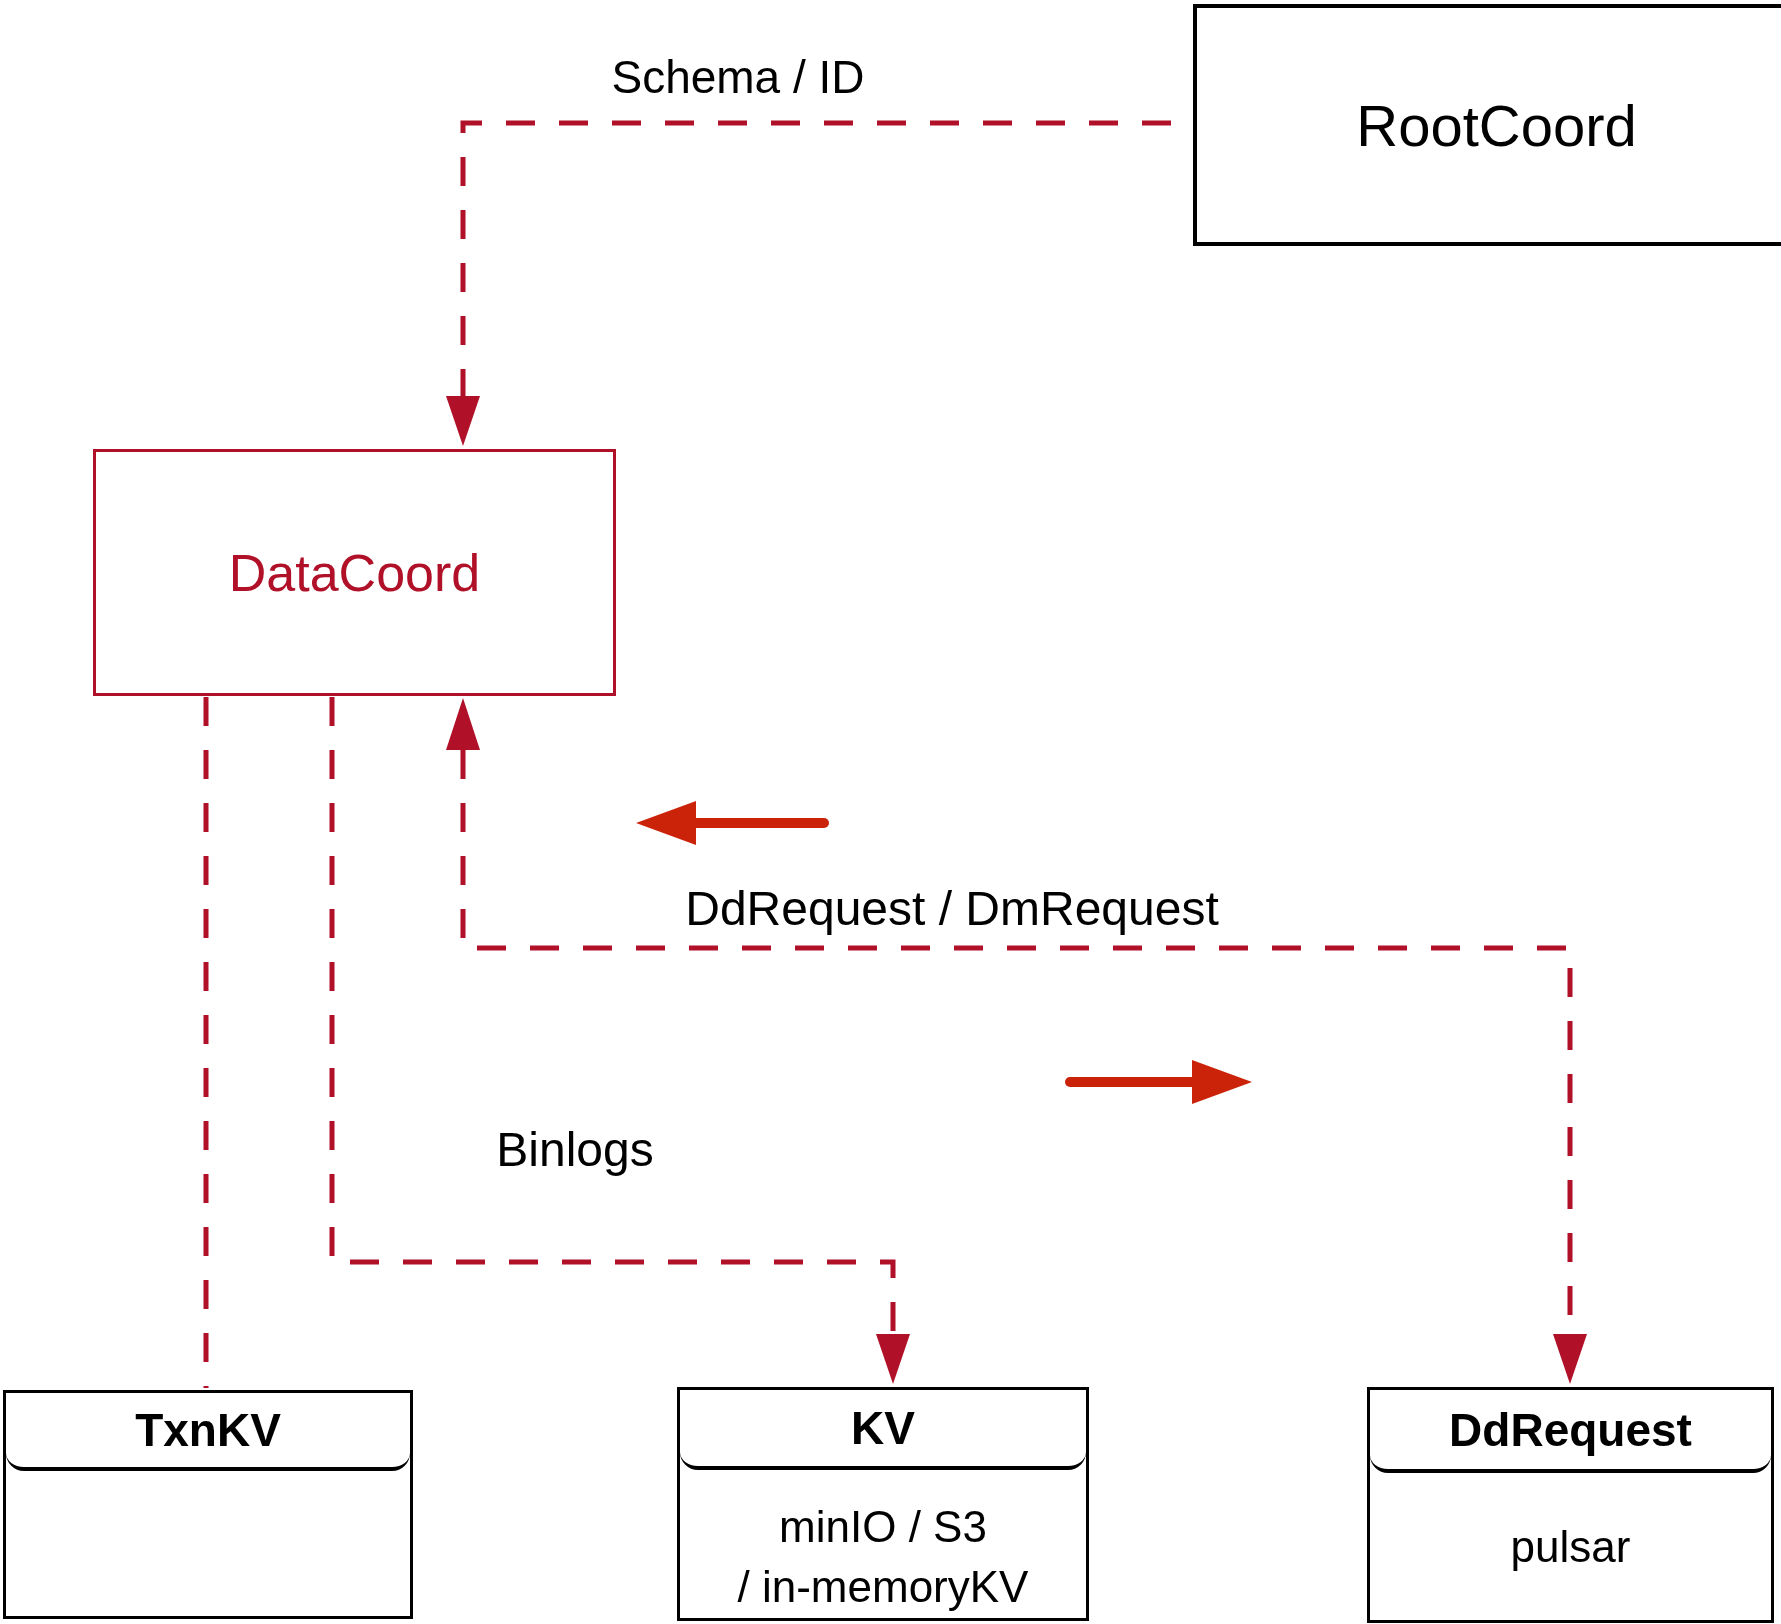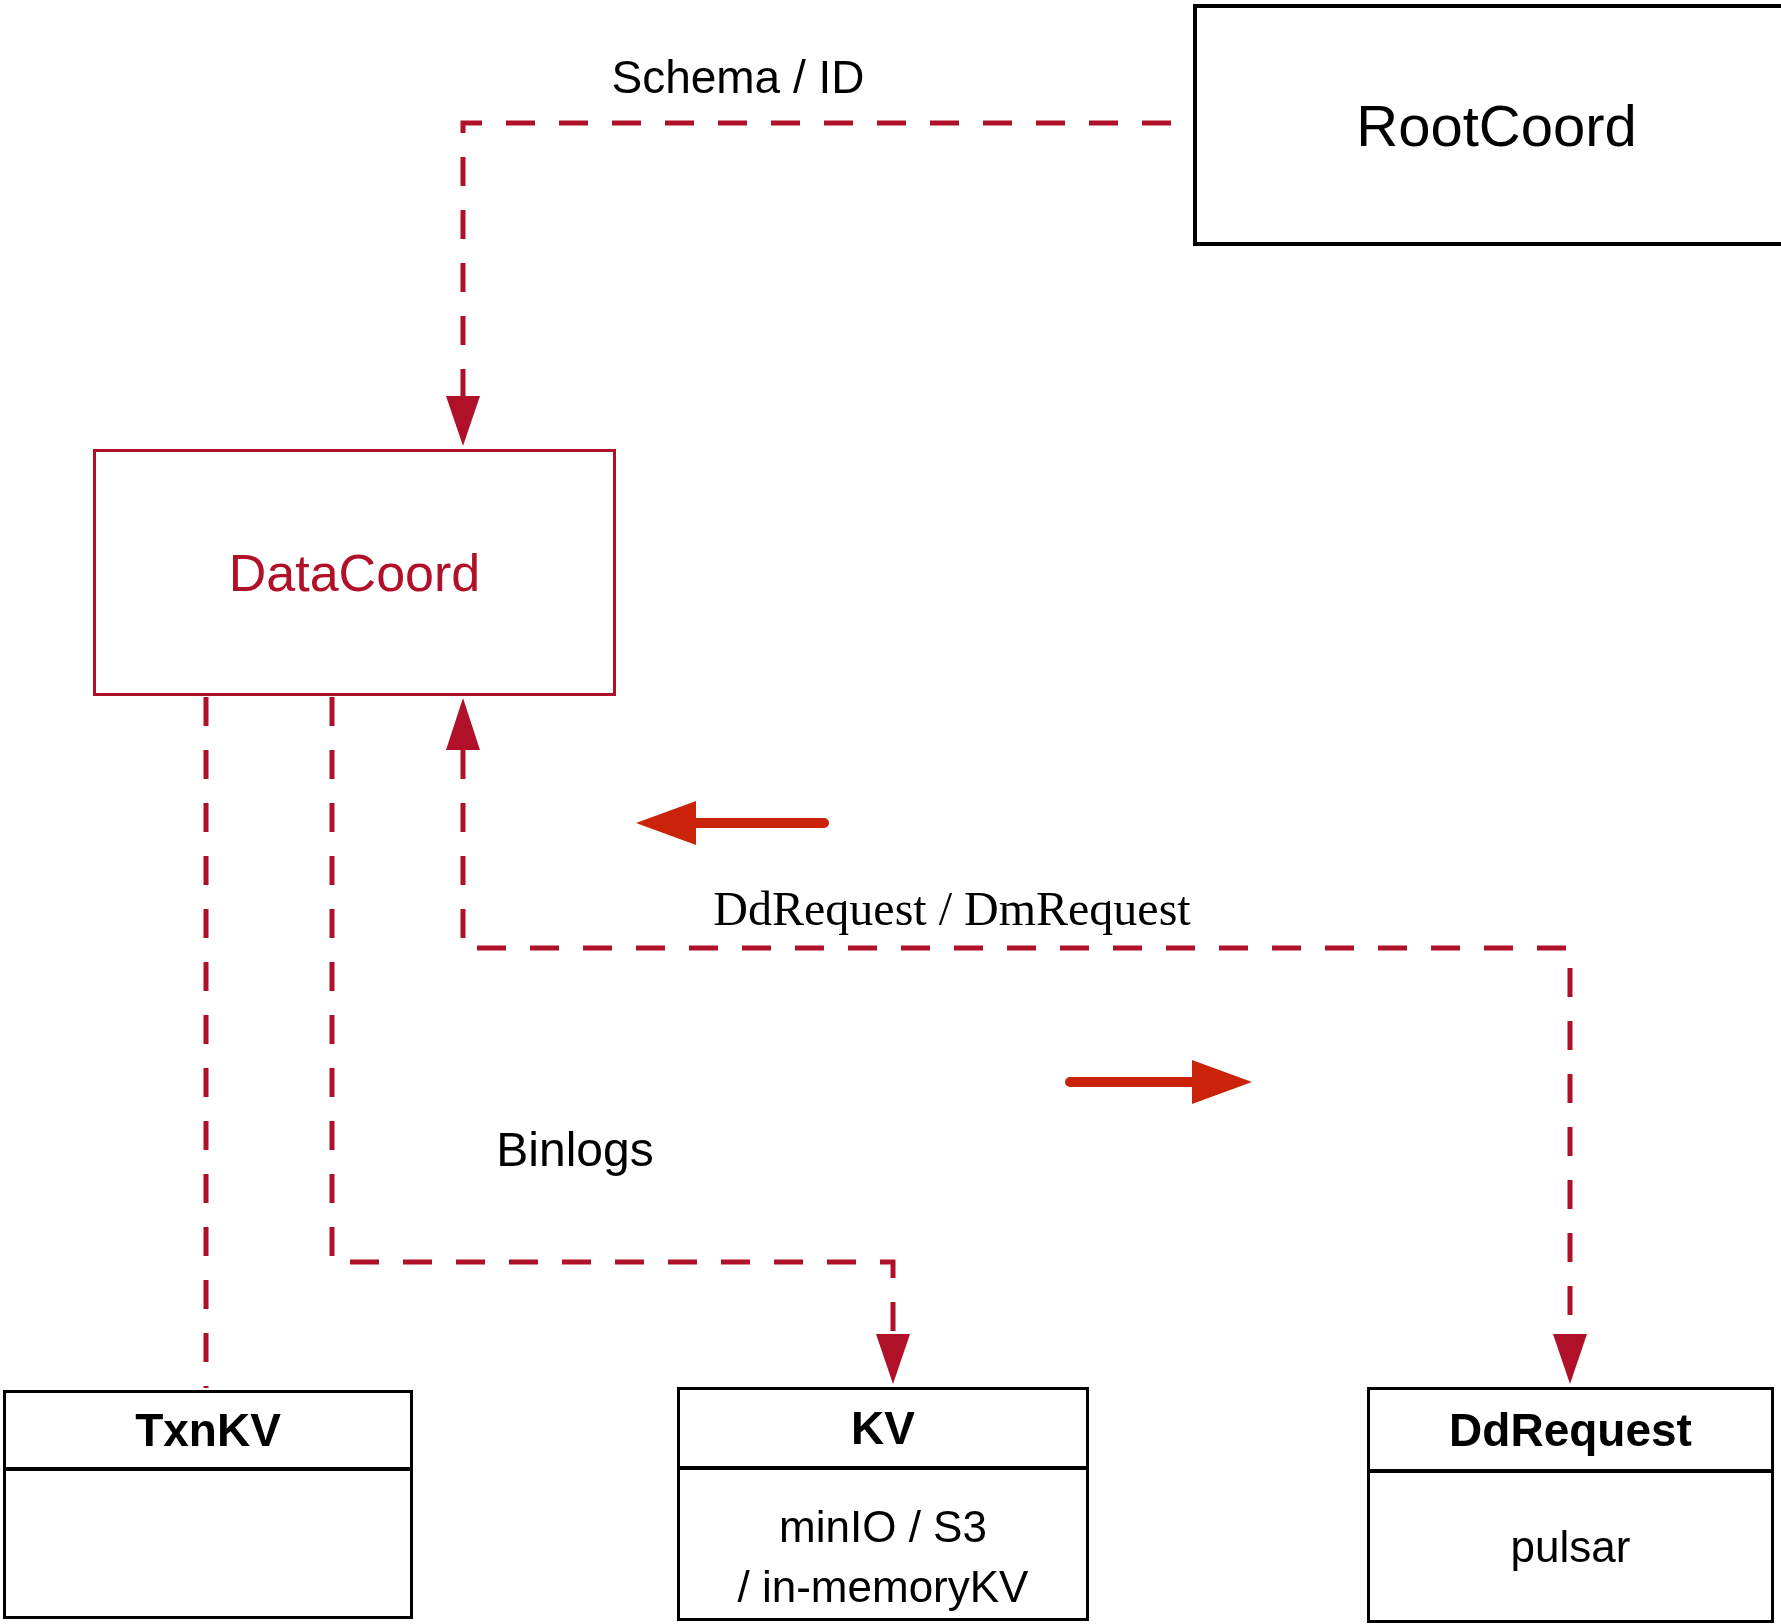--- a/index.html
+++ b/index.html
@@ -71,20 +71,21 @@
   }
   .tbl-txnkv{left:3px;top:1390px;width:410px;height:229px;}
   .tbl-kv{left:677px;top:1387px;width:412px;height:234px;gap:26px;}
   .tbl-msgstream{left:1367px;top:1387px;width:407px;height:236px;}
   .tbl-header{
     box-sizing:border-box;
     border-bottom:4px solid var(--ink);
     display:flex;align-items:center;justify-content:center;
     font-weight:bold;
     font-size:46px;
+    border-radius:18px;
   }
   .tbl-txnkv .tbl-header{height:78px;}
   .tbl-kv .tbl-header{height:80px;}
   .tbl-msgstream .tbl-header{height:83px;}
   .tbl-body{
     flex:1;
     display:flex;
     flex-direction:column;
     align-items:center;
     justify-content:center;
@@ -149,18 +150,18 @@
 
   <div class="tbl tbl-msgstream">
     <div class="tbl-header">DdRequest</div>
     <div class="tbl-body">
       <span>pulsar</span>
     </div>
   </div>
 
   <div class="edge-label schema" style="left:738px;top:77px;">Schema / ID</div>
 
-  <div class="edge-label" style="left:952px;top:908px;font-family:Liberation Serif, serif;">DdRequest / DmRequest</div>
+  <div class="edge-label" style="left:952px;top:908px;">DdRequest / DmRequest</div>
 
 
   <div class="edge-label" style="left:575px;top:1149px;">Binlogs</div>
 
 </div>
 
 </body></html>

